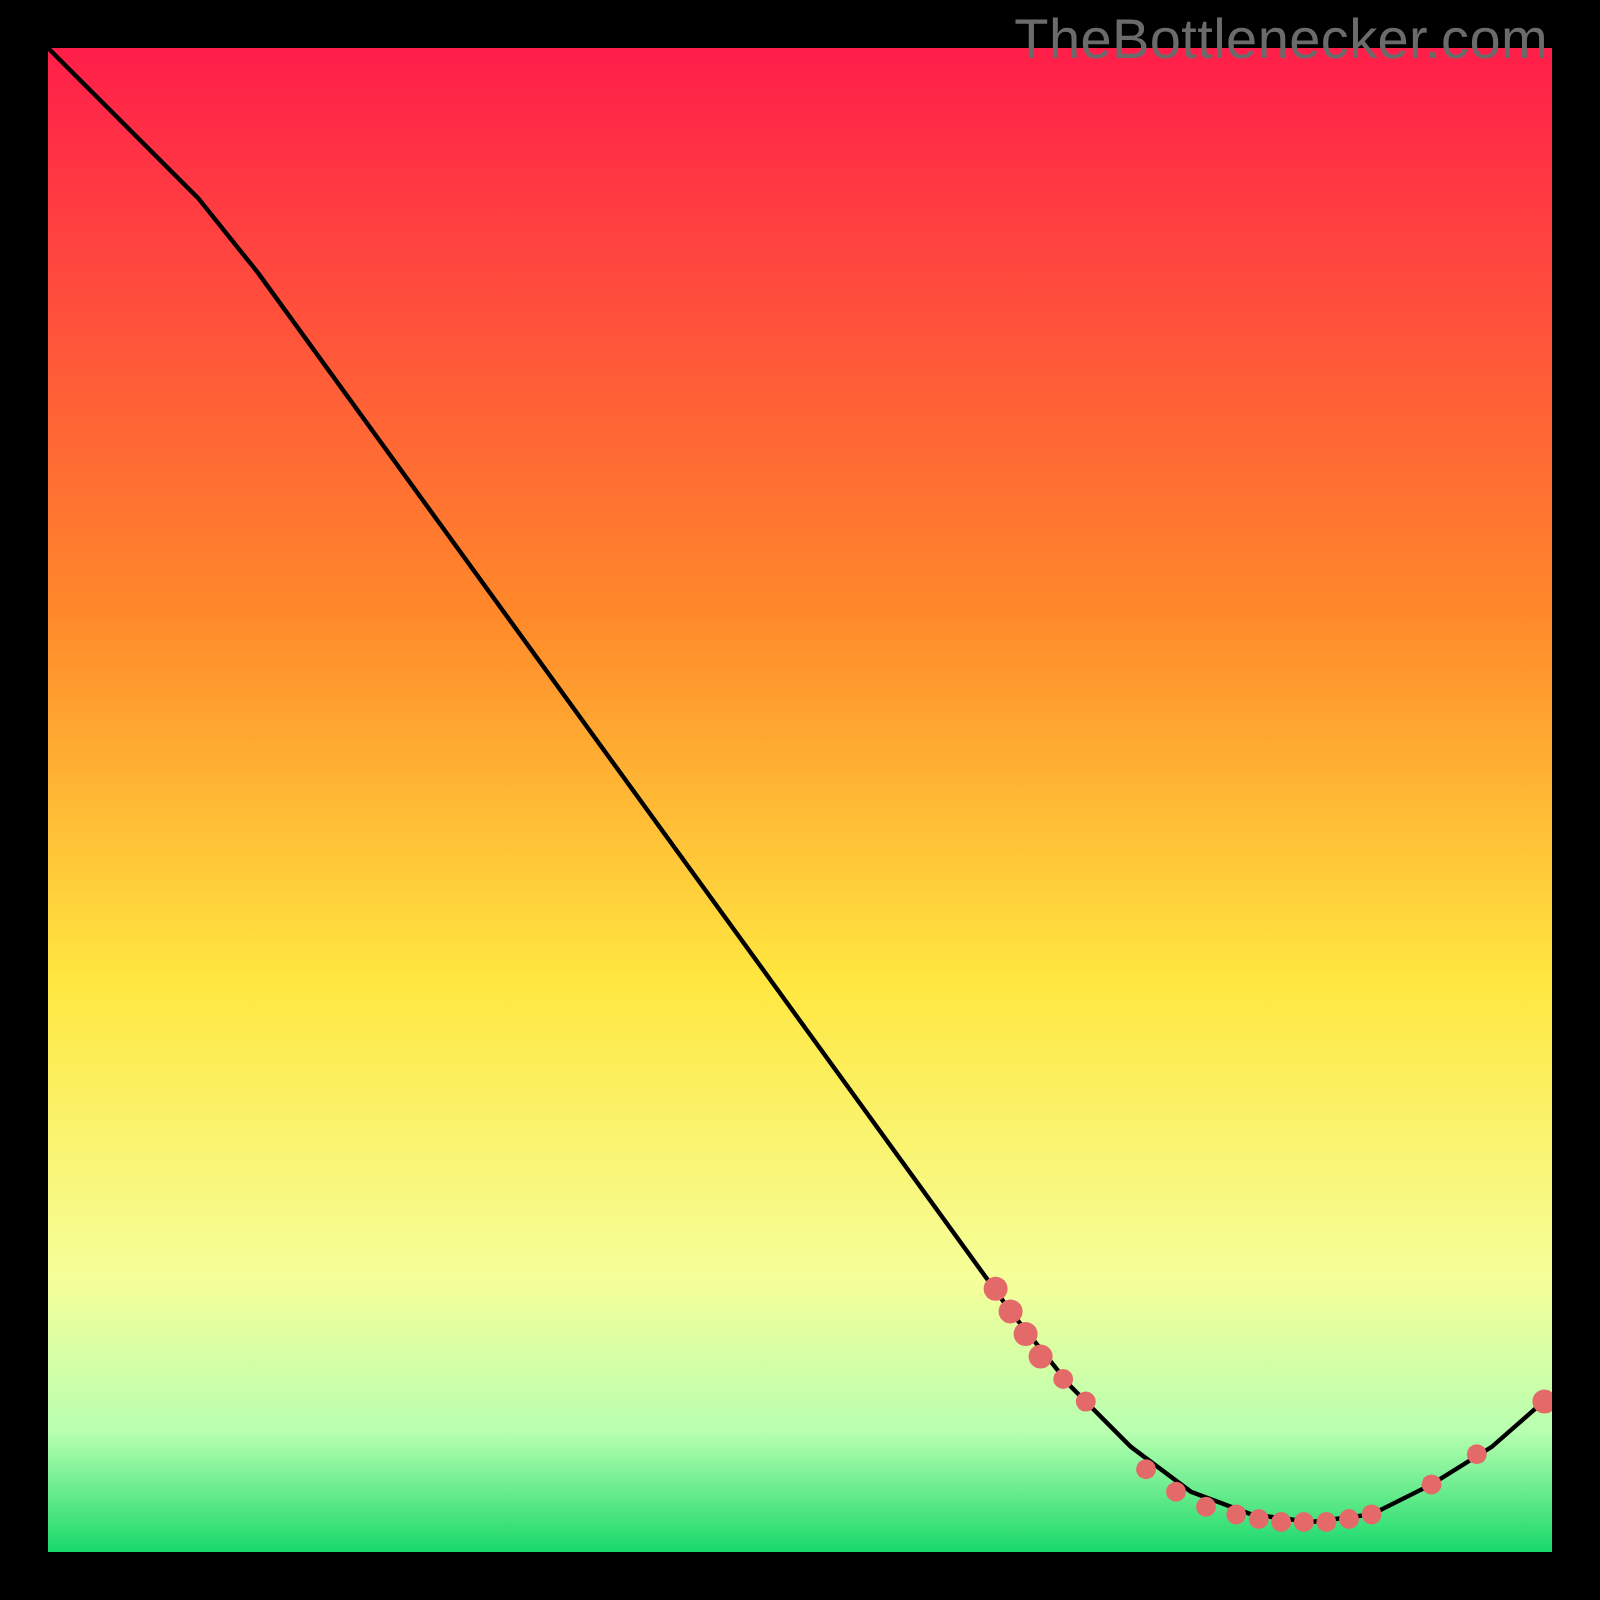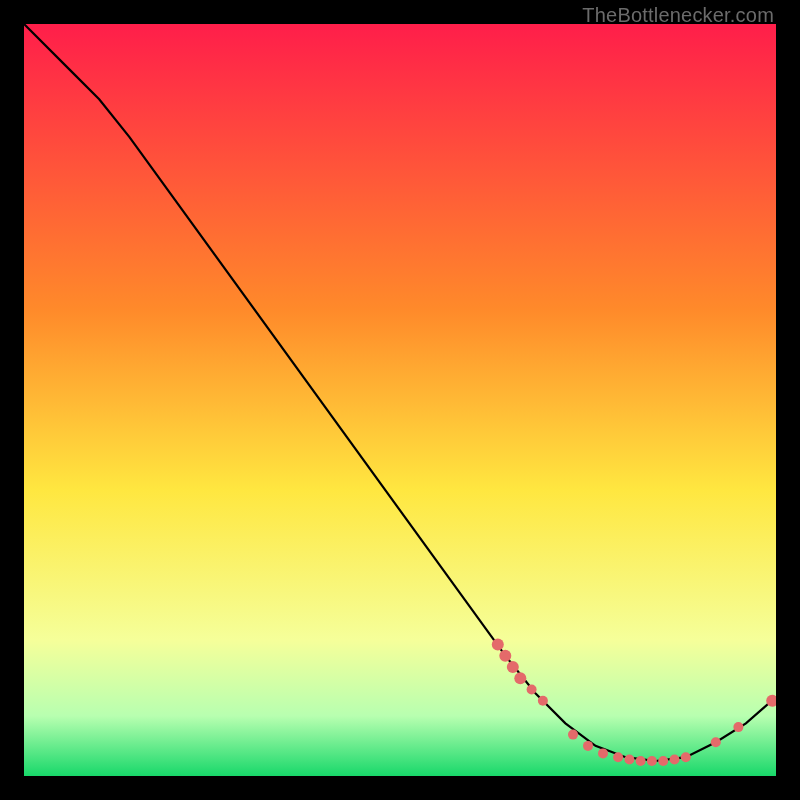--- a/index.html
+++ b/index.html
@@ -24,21 +24,21 @@
     left: 0;
     top: 0;
     width: 752px;
     height: 752px;
   }
   .watermark {
     position: absolute;
     top: 4px;
     right: 26px;
     color: #6b6b6b;
-    font-size: 20px;
+    font-size: 28px;
     letter-spacing: 0.2px;
     font-weight: 400;
   }
   svg { display: block; }
 </style>
 </head>
 <body>
 
 <div class="frame">
   <svg class="plot" viewBox="0 0 752 752">

